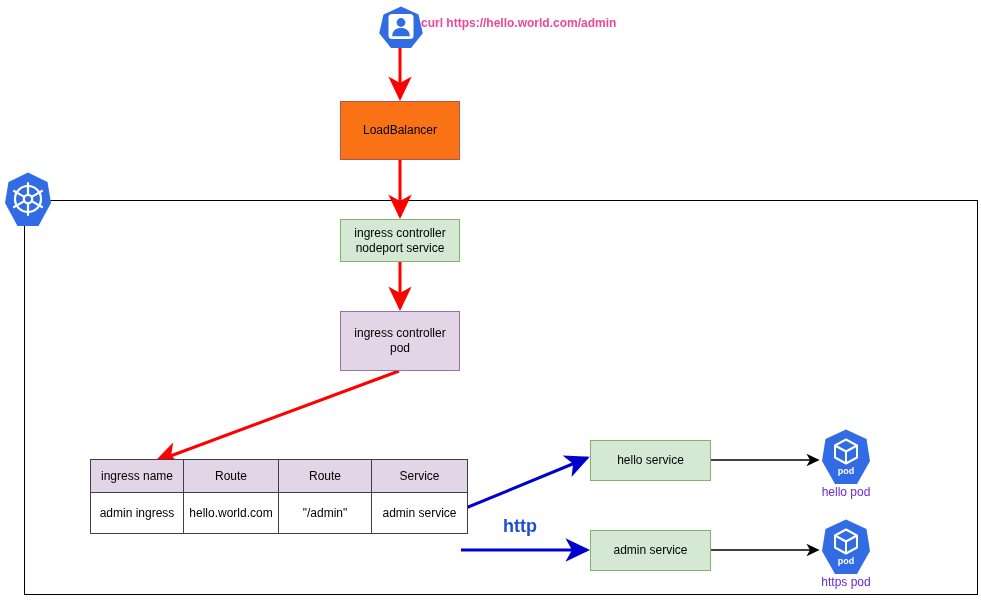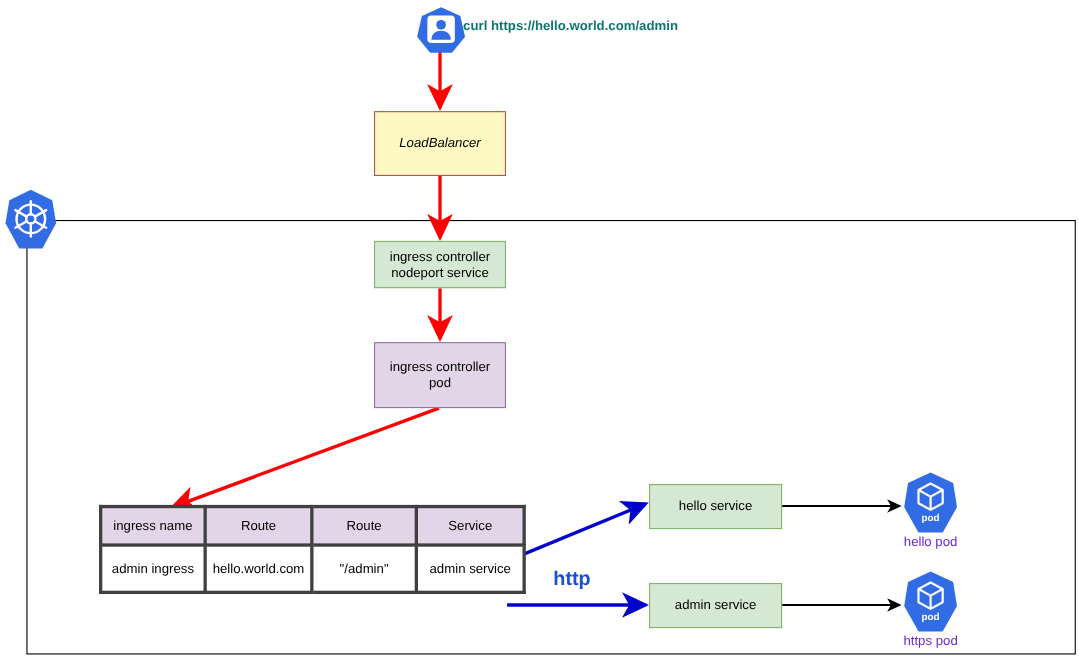--- a/index.html
+++ b/index.html
@@ -28,21 +28,21 @@
     align-items: center;
     justify-content: center;
     text-align: center;
     font-size: 12px;
     color: #000000;
     line-height: 15px;
     border-style: solid;
     border-width: 1px;
     white-space: pre-line;
   }
-  .node-red   { background: #fef9c3; border-color: #b85450; font-style: italic; }
+  .node-red   { background: #f97316; border-color: #b85450; }
   .node-green { background: #d5e8d4; border-color: #82b366; }
   .node-purple{ background: #e1d5e7; border-color: #9673a6; }
 
   
   #cluster-boundary {
     position: absolute;
     left: 24px;
     top: 200px;
     width: 954px;
     height: 395px;
@@ -54,21 +54,21 @@
   
   #ingress-table {
     position: absolute;
     left: 90px;
     top: 459px;
     border-collapse: collapse;
     font-size: 12px;
     color: #000000;
   }
   #ingress-table td, #ingress-table th {
-    border: 3px solid #404040;
+    border: 1px solid #404040;
     text-align: center;
     font-weight: normal;
     padding: 0;
     height: 40px;
     background: #ffffff;
   }
   #ingress-table thead th {
     background: #e1d5e7;
     height: 32px;
   }
@@ -90,21 +90,21 @@
     color: #6d28d9;
     text-align: center;
     white-space: nowrap;
   }
   #curl-text {
     position: absolute;
     left: 421px;
     top: 16px;
     font-size: 12px;
     font-weight: bold;
-    color: #0f766e;
+    color: #ec4899;
     white-space: nowrap;
   }
 
   svg.overlay {
     position: absolute;
     left: 0; top: 0;
     width: 981px;
     height: 601px;
     pointer-events: none;
   }

